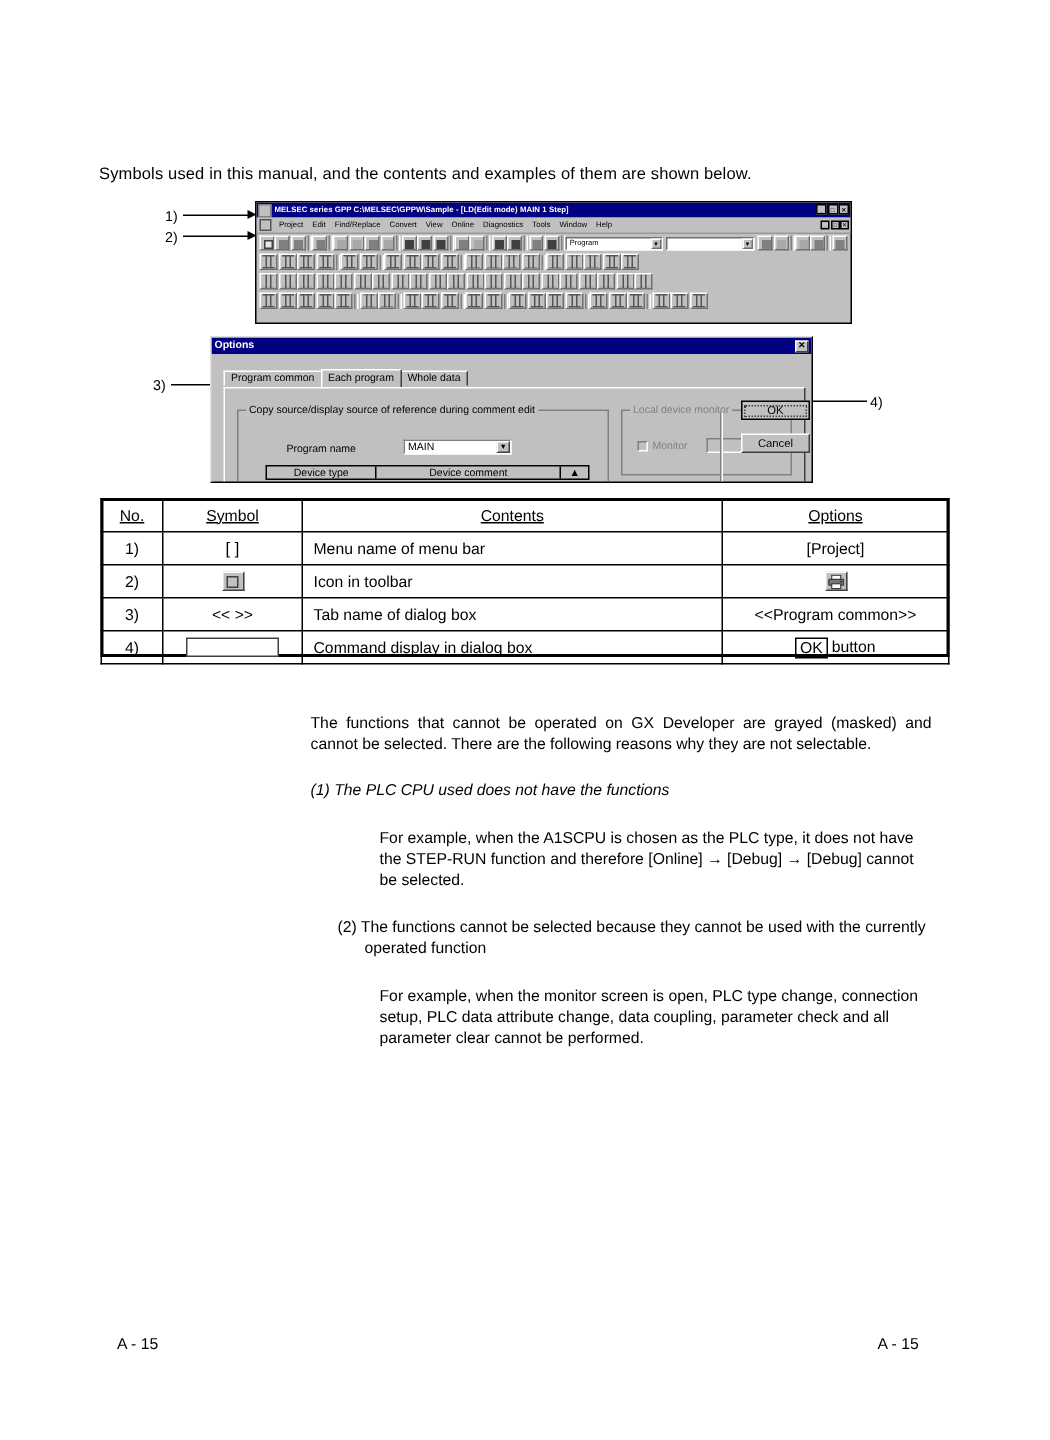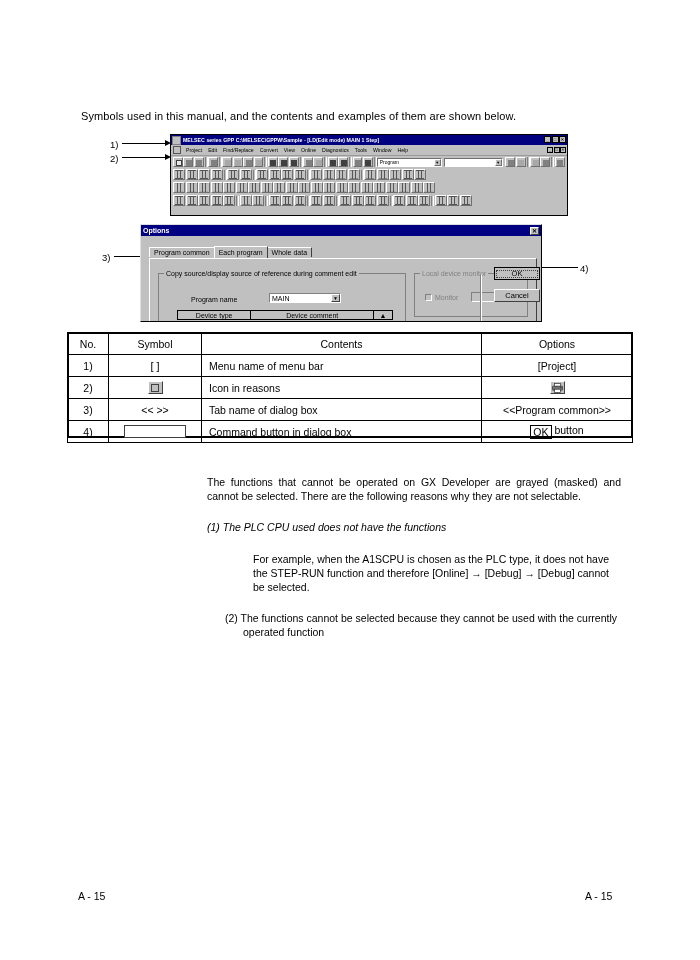--- a/index.html
+++ b/index.html
@@ -17,21 +17,21 @@
   }
   .page {
     position: absolute;
     inset: 0;
     background: #ffffff;
   }
 
   
   .intro {
     position: absolute;
-    left: 81px;
+    left: 66px;
     top: 110px;
     font-size: 11px;
     letter-spacing: 0.1px;
     white-space: nowrap;
   }
 
   
   .callout {
     position: absolute;
     font-size: 9.5px;
@@ -491,21 +491,21 @@
     border: 1px solid #000;
     padding: 0;
     height: 21px;
     font-weight: normal;
     vertical-align: middle;
   }
   .legend .c-no { width: 40px; text-align: center; }
   .legend .c-sym { width: 92px; text-align: center; }
   .legend .c-con { text-align: left; padding-left: 7px; }
   .legend .c-ex { width: 150px; text-align: center; }
-  .legend thead td { text-align: center; }
+  .legend thead td { text-align: center; text-decoration: underline; }
   .legend tbody tr td { border-top-width: 1px; }
   .legend-wrap {
     position: absolute;
     left: 67px;
     top: 332px;
     width: 566px;
     height: 106px;
     border: 2px solid #000;
     box-sizing: border-box;
   }
@@ -1010,21 +1010,21 @@
         <td class="c-con">Menu name of menu bar</td>
         <td class="c-ex">[Project]</td>
       </tr>
       <tr>
         <td class="c-no">2)</td>
         <td class="c-sym">
           <span class="sym-icon-box">
             <span class="sym-icon-inner"></span>
           </span>
         </td>
-        <td class="c-con">Icon in reasons</td>
+        <td class="c-con">Icon in toolbar</td>
         <td class="c-ex">
           <span class="ex-print-box">
             <svg width="11" height="10" viewBox="0 0 11 10">
               <rect x="2.5" y="0.5" width="6" height="3" fill="#ffffff" stroke="#303030" stroke-width="0.7"></rect>
               <rect x="0.5" y="3.2" width="10" height="4" rx="0.6" fill="#777777" stroke="#303030" stroke-width="0.7"></rect>
               <rect x="2.5" y="6.2" width="6" height="3.2" fill="#ffffff" stroke="#303030" stroke-width="0.7"></rect>
               <rect x="8.1" y="4.2" width="1.4" height="1" fill="#303030"></rect>
             </svg>
           </span>
         </td>
@@ -1033,31 +1033,32 @@
         <td class="c-no">3)</td>
         <td class="c-sym">&lt;&lt;        &gt;&gt;</td>
         <td class="c-con">Tab name of dialog box</td>
         <td class="c-ex">&lt;&lt;Program common&gt;&gt;</td>
       </tr>
       <tr>
         <td class="c-no">4)</td>
         <td class="c-sym">
           <span class="sym-empty-box"></span>
         </td>
-        <td class="c-con">Command button in dialog box</td>
+        <td class="c-con">Command display in dialog box</td>
         <td class="c-ex">
           <span class="ex-ok-key">OK</span><span> button</span>
         </td>
       </tr>
     </tbody>
   </table>
 
   <div class="prose">
     <p class="p-just">The functions that cannot be operated on GX Developer are grayed (masked) and cannot be selected. There are the following reasons why they are not selectable.</p>
     <p class="ind1">(1) The PLC CPU used does not have the functions</p>
     <p class="ind3">For example, when the A1SCPU is chosen as the PLC type, it does not have the STEP-RUN function and therefore [Online] → [Debug] → [Debug] cannot be selected.</p>
     <p class="ind2">(2) The functions cannot be selected because they cannot be used with the currently operated function</p>
+    <p class="ind3">For example, when the monitor screen is open, PLC type change, connection setup, PLC data attribute change, data coupling, parameter check and all parameter clear cannot be performed.</p>
   </div>
 
   <div class="footer-left">A - 15</div>
   <div class="footer-right">A - 15</div>
 
 </div>
 
 </body></html>

